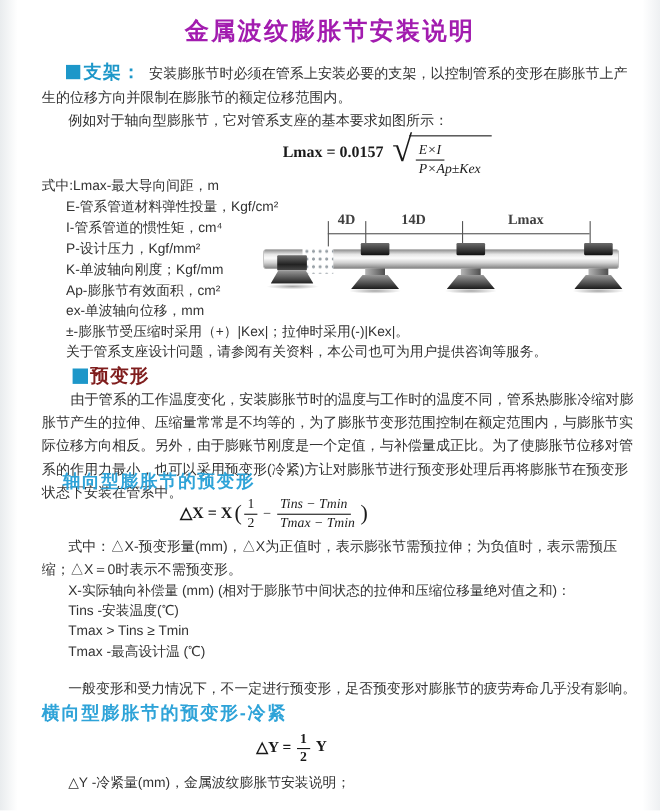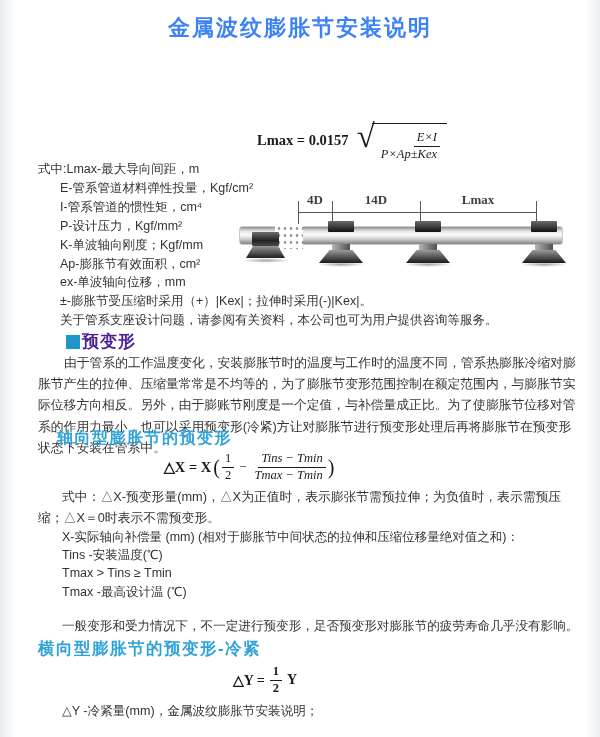--- a/index.html
+++ b/index.html
@@ -3,41 +3,41 @@
 <meta charset="utf-8">
 <style>
   html,body{margin:0;padding:0;background:#fff;}
   .page{position:relative;width:600px;height:737px;background:#ffffff;overflow:hidden;
         font-family:"Liberation Sans",sans-serif;color:#333;}
   .edge{position:absolute;top:0;bottom:0;width:16px;pointer-events:none;}
   .edge.left{left:0;background:linear-gradient(90deg,#e9ecee,rgba(255,255,255,0));}
   .edge.right{right:0;background:linear-gradient(270deg,#eef0f2,rgba(255,255,255,0));}
 
   .title{position:absolute;top:13px;left:0;right:0;margin:0;text-align:center;
-         font-size:22px;font-weight:bold;color:#3b82f6;letter-spacing:2px;}
+         font-size:22px;font-weight:bold;color:#a21caf;letter-spacing:2px;}
 
   
   .sec1{position:absolute;top:56px;left:38px;width:544px;font-size:12.8px;line-height:21.5px;}
   .sec1 p{margin:0;}
   .p1{text-indent:22px;}
   .sq{display:inline-block;width:13px;height:13px;background:#1d97c9;margin-right:3px;vertical-align:-1px;}
   .sq2{display:inline-block;width:14px;height:14px;background:#1d97c9;margin-right:2px;vertical-align:-2px;}
   .sup-head{color:#1d97c9;font-weight:bold;font-size:16.5px;letter-spacing:1px;margin-right:7px;}
   .p2{text-indent:24px;}
 
   
   .formula{position:absolute;left:0;width:600px;display:flex;justify-content:center;align-items:center;
            font-family:"Liberation Serif",serif;color:#1a1a1a;}
   .f1{top:118px;margin-left:46px;}
   .f1 .inner{display:flex;align-items:center;transform:translateX(6px);}
   .f-lhs{font-weight:bold;font-size:14.5px;}
   .sqrt{display:inline-flex;align-items:flex-start;margin-left:8px;}
   .sqrt-sign{font-size:33px;line-height:1;font-weight:400;transform:translateY(2px);}
   .sqrt-body{border-top:1.6px solid #1a1a1a;margin-left:-3px;margin-top:5px;padding:3px 7px 0 6px;}
-  .frac{display:inline-flex;flex-direction:column;align-items:flex-end;line-height:1.25;font-size:12.5px;}
+  .frac{display:inline-flex;flex-direction:column;align-items:flex-start;line-height:1.25;font-size:12.5px;}
   .frac .num{padding:0 3px;border-bottom:1px solid #1a1a1a;}
   .frac .den{padding:0 3px;}
   .frac.it{font-style:italic;}
   .f2{top:451px;}
   .f2 .inner{display:flex;align-items:center;transform:translateX(-50px);}
   .paren{font-size:20px;font-weight:400;margin:0 2px;}
   .minus{margin:0 5px;font-size:13px;}
   .f3{top:664px;}
   .f3 .inner{display:flex;align-items:center;transform:translateX(-35px);}
   .f3 .frac{margin:0 5px;font-size:12.5px;font-weight:bold;}
@@ -70,21 +70,21 @@
   .clamp{position:absolute;left:9px;top:28px;width:26px;height:11px;border-radius:1px;
          background:linear-gradient(180deg,#6b6b6b,#111);}
   .stem{position:absolute;left:13px;top:51px;width:18px;height:7px;
         background:linear-gradient(90deg,#b5b5b5,#4f4f4f);}
   .base{position:absolute;left:0;top:57px;width:44px;height:13px;
         clip-path:polygon(24% 0,76% 0,100% 100%,0 100%);
         background:linear-gradient(180deg,#9a9a9a,#191919);}
 
   
   .pre-head{position:absolute;top:330px;left:38px;font-size:17px;font-weight:bold;
-            color:#4c1d95;letter-spacing:1px;padding-left:28px;}
+            color:#7f1d1d;letter-spacing:1px;padding-left:28px;}
   .pre-body{position:absolute;top:352px;left:38px;width:545px;margin:0;
             font-size:12.8px;line-height:21.2px;text-indent:26px;}
   .h-axial{position:absolute;top:428px;left:57px;font-size:16px;font-weight:bold;
            color:#2ea3d8;letter-spacing:1.5px;}
   .p-explain{position:absolute;top:486px;left:38px;width:545px;margin:0;
              font-size:12.8px;line-height:21px;text-indent:24px;}
   .p-xdef{position:absolute;top:529px;left:38px;width:545px;margin:0;font-size:12.5px;text-indent:24px;}
   .t-list{position:absolute;top:546px;left:62px;font-size:12.5px;line-height:18.3px;white-space:nowrap;}
   .p-note{position:absolute;top:618px;left:38px;width:545px;margin:0;font-size:12.6px;text-indent:24px;}
   .h-lateral{position:absolute;top:638px;left:38px;font-size:16.5px;font-weight:bold;
@@ -93,20 +93,24 @@
 </style>
 </head>
 <body>
 
 <div class="page">
   <div class="edge left"></div>
   <div class="edge right"></div>
 
   <h1 class="title">金属波纹膨胀节安装说明</h1>
 
+  <div class="sec1">
+    <p class="p1"><span class="sq"></span><span class="sup-head">支架：</span><span>安装膨胀节时必须在管系上安装必要的支架，以控制管系的变形在膨胀节上产生的位移方向并限制在膨胀节的额定位移范围内。</span></p>
+    <p class="p2">例如对于轴向型膨胀节，它对管系支座的基本要求如图所示：</p>
+  </div>
 
   <div class="formula f1">
     <span class="inner">
       <span class="f-lhs">Lmax = 0.0157</span>
       <span class="sqrt">
         <span class="sqrt-sign">√</span>
         <span class="sqrt-body">
           <span class="frac it">
             <span class="num">E×I</span>
             <span class="den">P×Ap±Kex</span>

